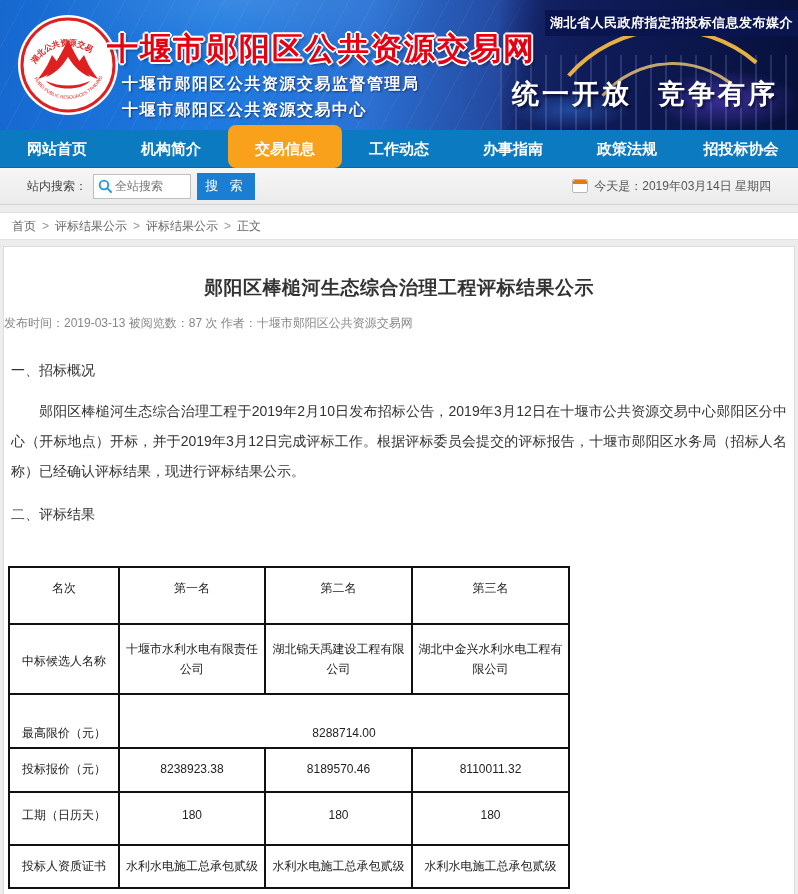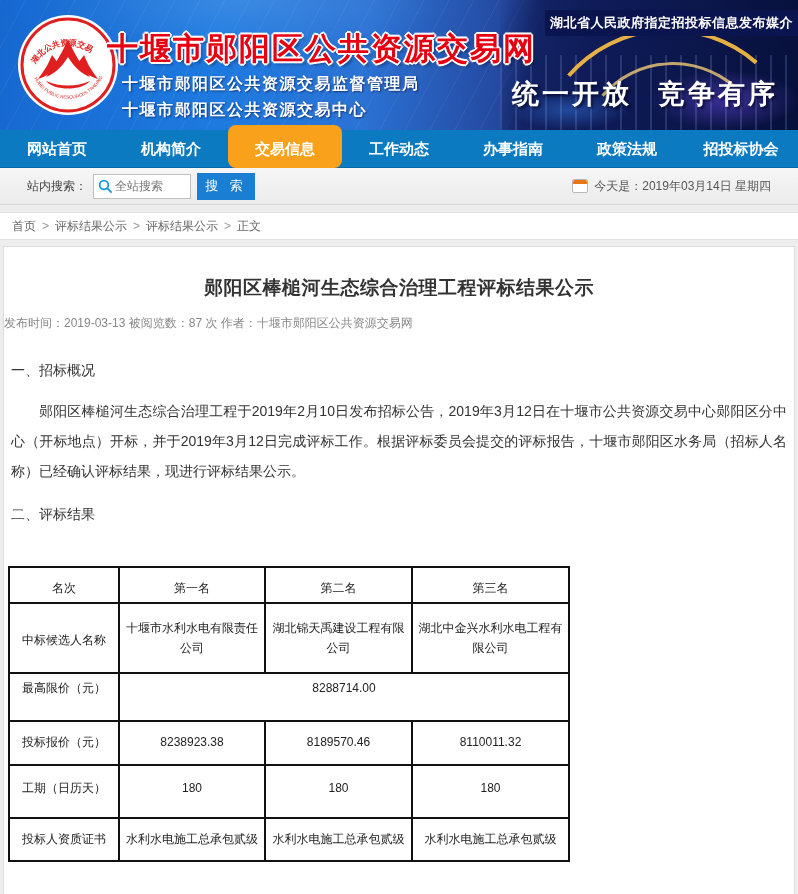--- a/index.html
+++ b/index.html
@@ -82,24 +82,24 @@
   .sec-head { margin:30px 0 0; padding:0 7px; font-size:14px; color:#333;font-family:Liberation Mono, monospace; }
   .sec-body { margin-top:16px; padding:0 7px; font-size:14px; color:#333; line-height:30px;
     text-indent:2em; text-align:justify; }
   .sec-head2 { margin-top:20px; }
 
   
   table.result { border-collapse:collapse; table-layout:fixed; width:560px;
     margin:42px 0 0 4px; }
   table.result td { border:2px solid #111; font-size:12px; color:#222; text-align:center;
     vertical-align:top; padding:10px 4px 4px; line-height:20px; word-break:break-all; }
-  tr:nth-child(1) td { height:36px;margin-left:38px; }
+  tr:nth-child(1) td { height:57px;margin-left:38px; }
   tr:nth-child(2) td { height:70px; padding-top:14px; }
   tr:nth-child(2) td.lbl { padding-top:26px; }
-  tr:nth-child(3) td { height:48px; padding-top:4px; }
+  tr:nth-child(3) td { height:48px; padding-top:28px; }
   tr:nth-child(4) td { height:44px; }
   tr:nth-child(5) td { height:53px; padding-top:12px; }
   tr:nth-child(6) td { height:43px; }
   tr:nth-child(7) td { height:47px; padding-top:12px; }
   tr:nth-child(8) td { height:64px; padding-top:8px; }
   tr:nth-child(8) td.val { padding-top:26px; }
 </style>
 </head>
 <body>
 

